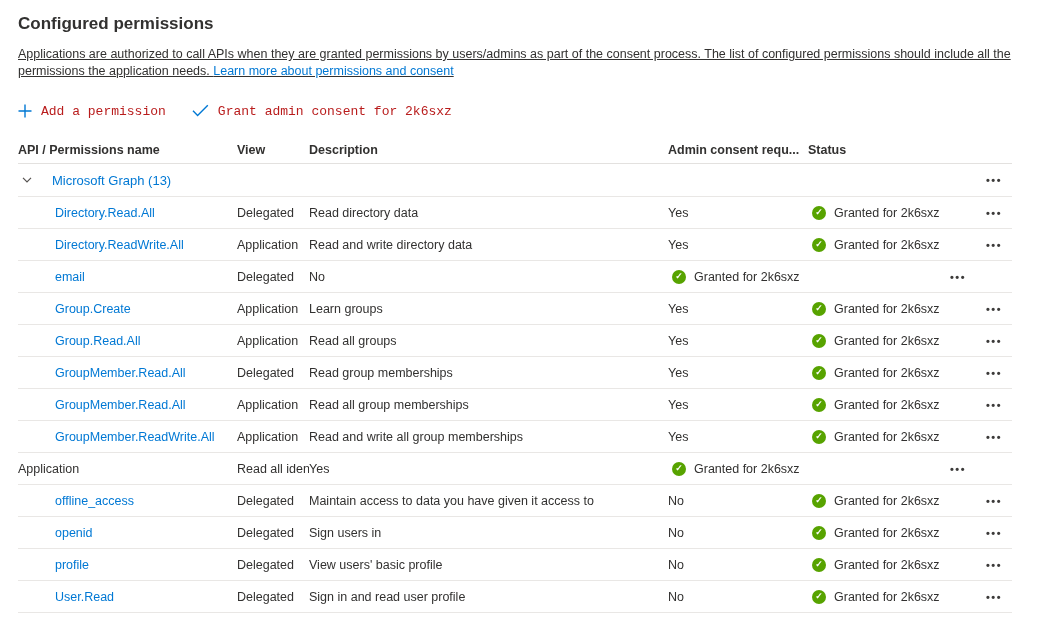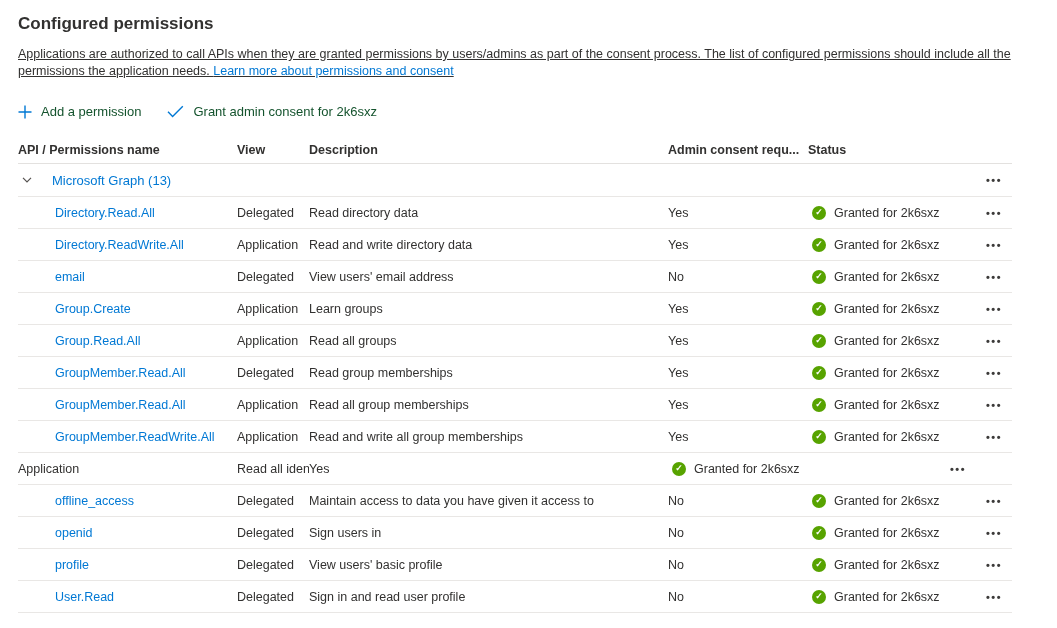--- a/index.html
+++ b/index.html
@@ -26,24 +26,24 @@
     line-height: 17px;
     max-width: 994px;
     color: #323130;
     margin: 0 0 22px 0;
     text-decoration: underline;
   }
   .link { color: #0078d4; text-decoration: none; cursor: pointer; }
 
   .toolbar { display: flex; align-items: center; gap: 26px; margin-bottom: 16px; }
   .toolbar-btn {
-    display: inline-flex; align-items: center; gap: 9px;
+    display: inline-flex; align-items: flex-start; gap: 9px;
     background: none; border: none; padding: 2px 0;
-    font-family: Liberation Sans, sans-serif;
-    font-size: 13px; color: #14532d; cursor: pointer;
+    font-family: Liberation Mono, monospace;
+    font-size: 13px; color: #b91c1c; cursor: pointer;
   }
   .toolbar-btn svg { display: block; }
 
   
   .perm-table { width: 994px; }
   .grid-row {
     display: grid;
     grid-template-columns: 219px 72px 359px 140px 168px 1fr;
     align-items: center;
   }
@@ -167,21 +167,20 @@
     <div class="cell cell-actions">
       <button class="ellipsis-btn">•••</button>
     </div>
   </div>
 
   <div class="grid-row trow">
     <div class="cell cell-name">
       <a class="link">email</a>
     </div>
     <div class="cell">Delegated</div>
-    <div class="cell">View users' email address</div>
     <div class="cell">No</div>
     <div class="cell cell-status">
       <span class="badge">✓</span>
       <span>Granted for 2k6sxz</span>
     </div>
     <div class="cell cell-actions">
       <button class="ellipsis-btn">•••</button>
     </div>
   </div>
 

